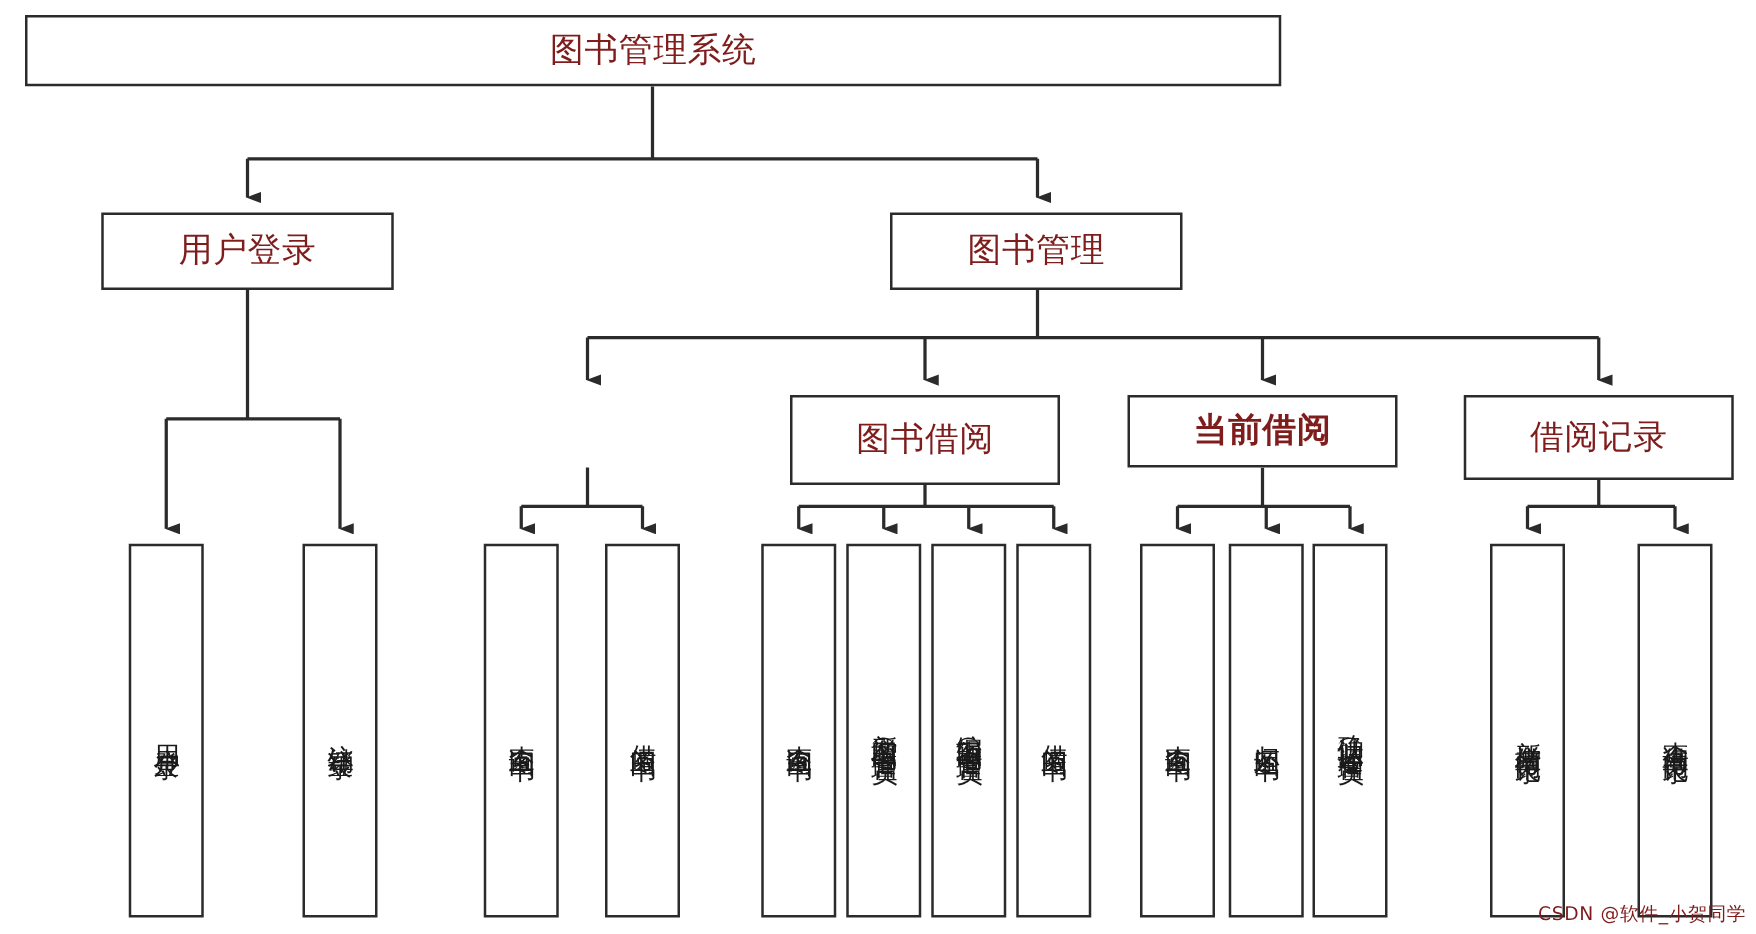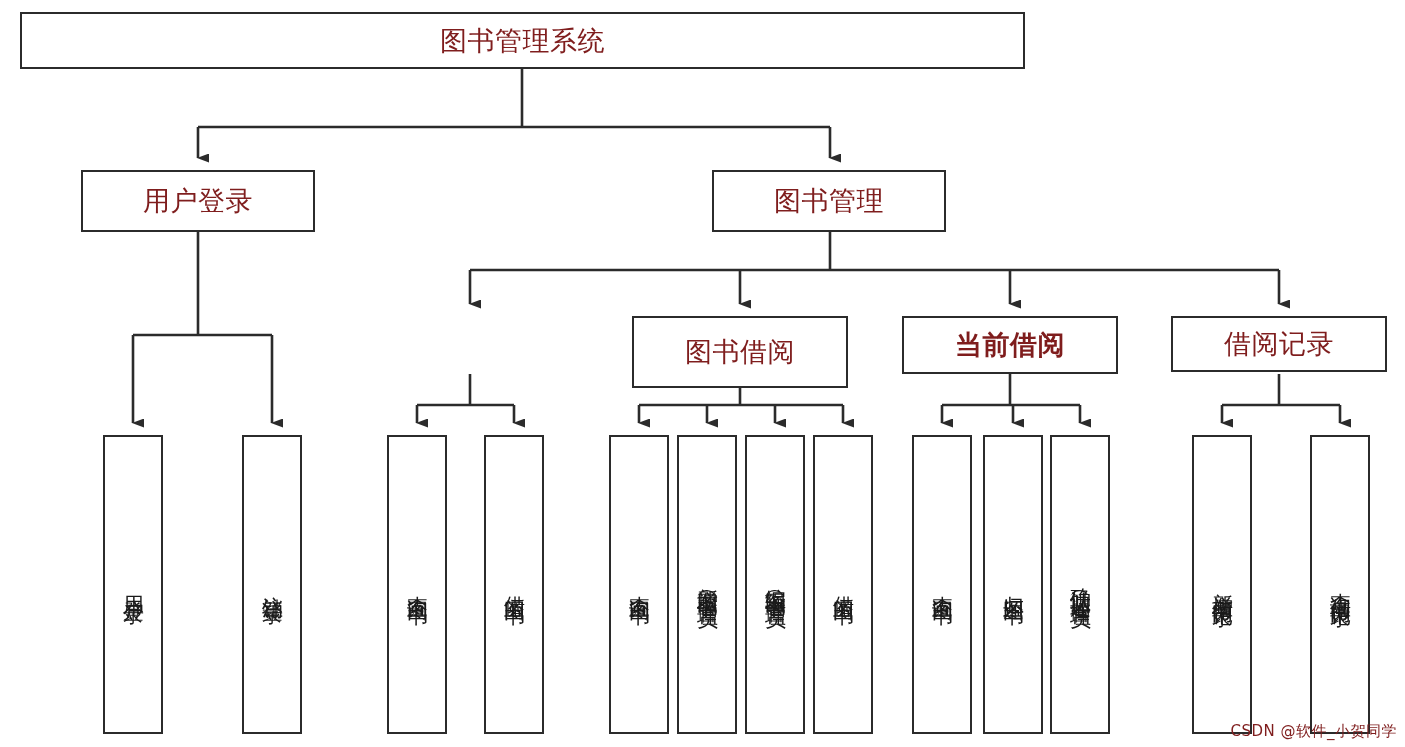--- a/index.html
+++ b/index.html
@@ -132,21 +132,21 @@
   <div class="node-box" id="node-l2-1" style="left: 712px; top: 170px; width: 234px; height: 62px;">
     <span class="node-label-h">图书管理</span>
   </div>
 
   <div class="node-box" id="node-l3-1" style="left: 632px; top: 316px; width: 216px; height: 72px;">
     <span class="node-label-h">图书借阅</span>
   </div>
   <div class="node-box" id="node-l3-2" style="left: 902px; top: 316px; width: 216px; height: 58px; font-weight: bold;">
     <span class="node-label-h">当前借阅</span>
   </div>
-  <div class="node-box" id="node-l3-3" style="left: 1171px; top: 316px; width: 216px; height: 56px;">
+  <div class="node-box" id="node-l3-3" style="left: 1171px; top: 316px; width: 216px; height: 68px;">
     <span class="node-label-h">借阅记录</span>
   </div>
 
   <div class="node-box leaf" id="node-leaf-0" style="left: 103px; top: 435px; width: 60px; height: 299px;">
     <span class="node-label-v">用户登录</span>
   </div>
   <div class="node-box leaf" id="node-leaf-1" style="left: 242px; top: 435px; width: 60px; height: 299px;">
     <span class="node-label-v">注销登录</span>
   </div>
   <div class="node-box leaf" id="node-leaf-2" style="left: 387px; top: 435px; width: 60px; height: 299px;">

